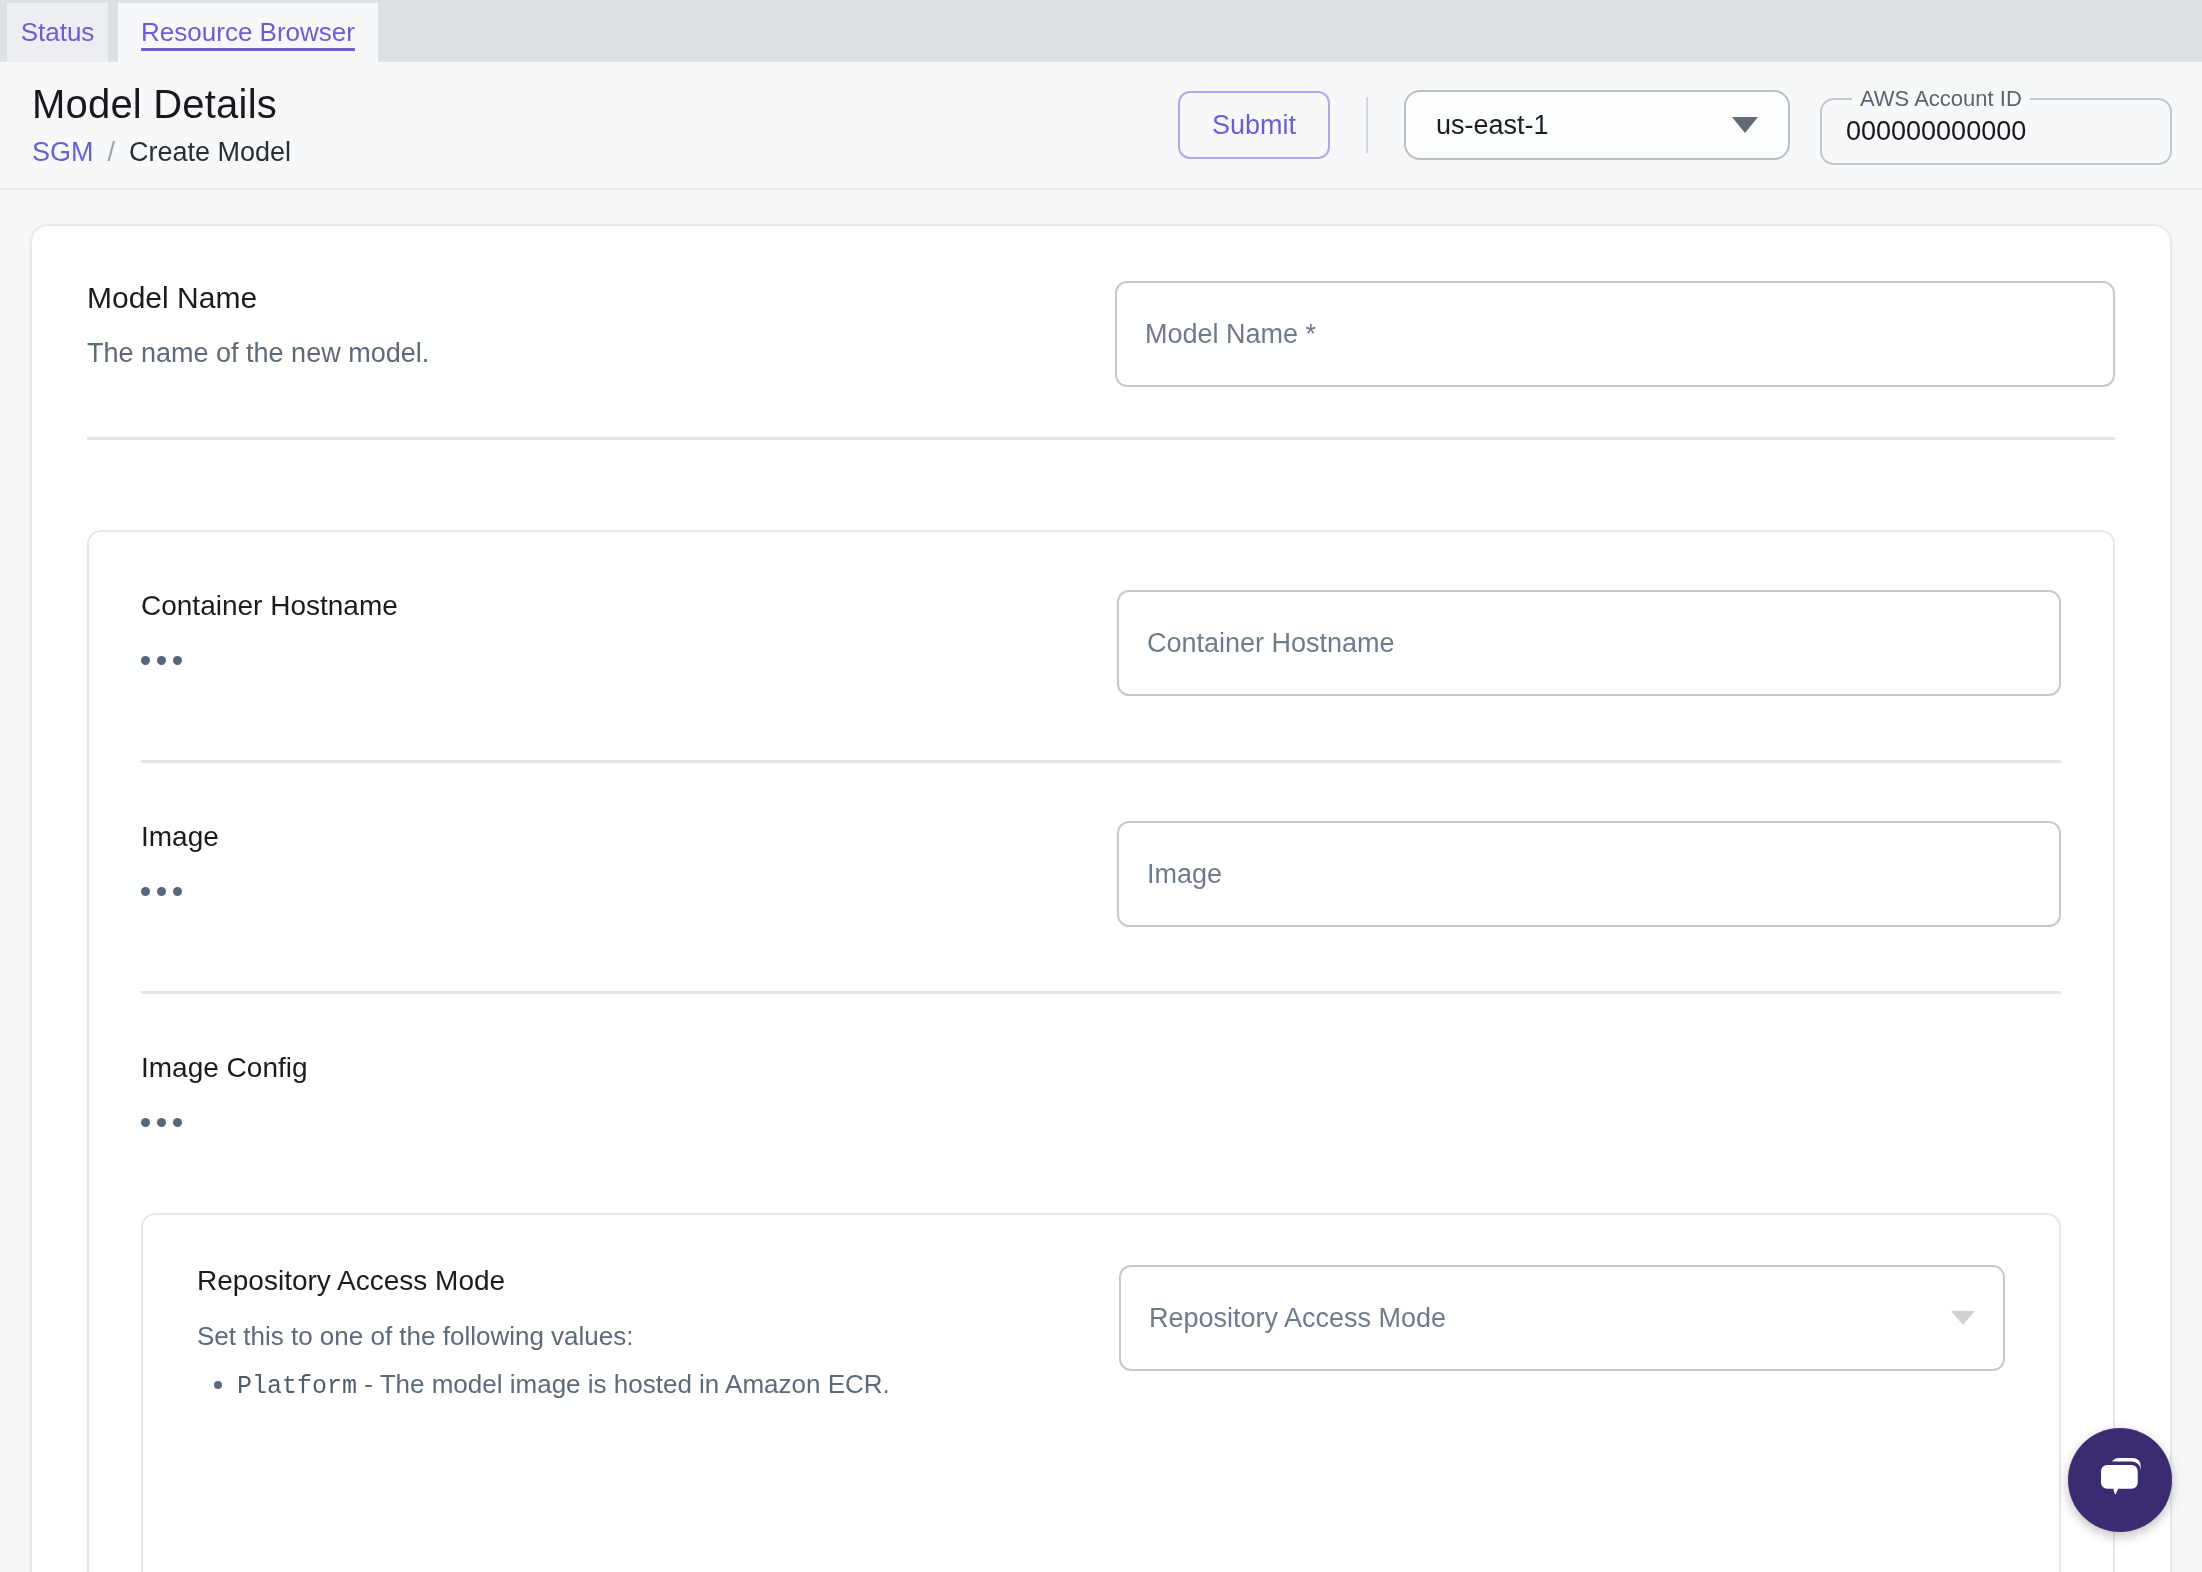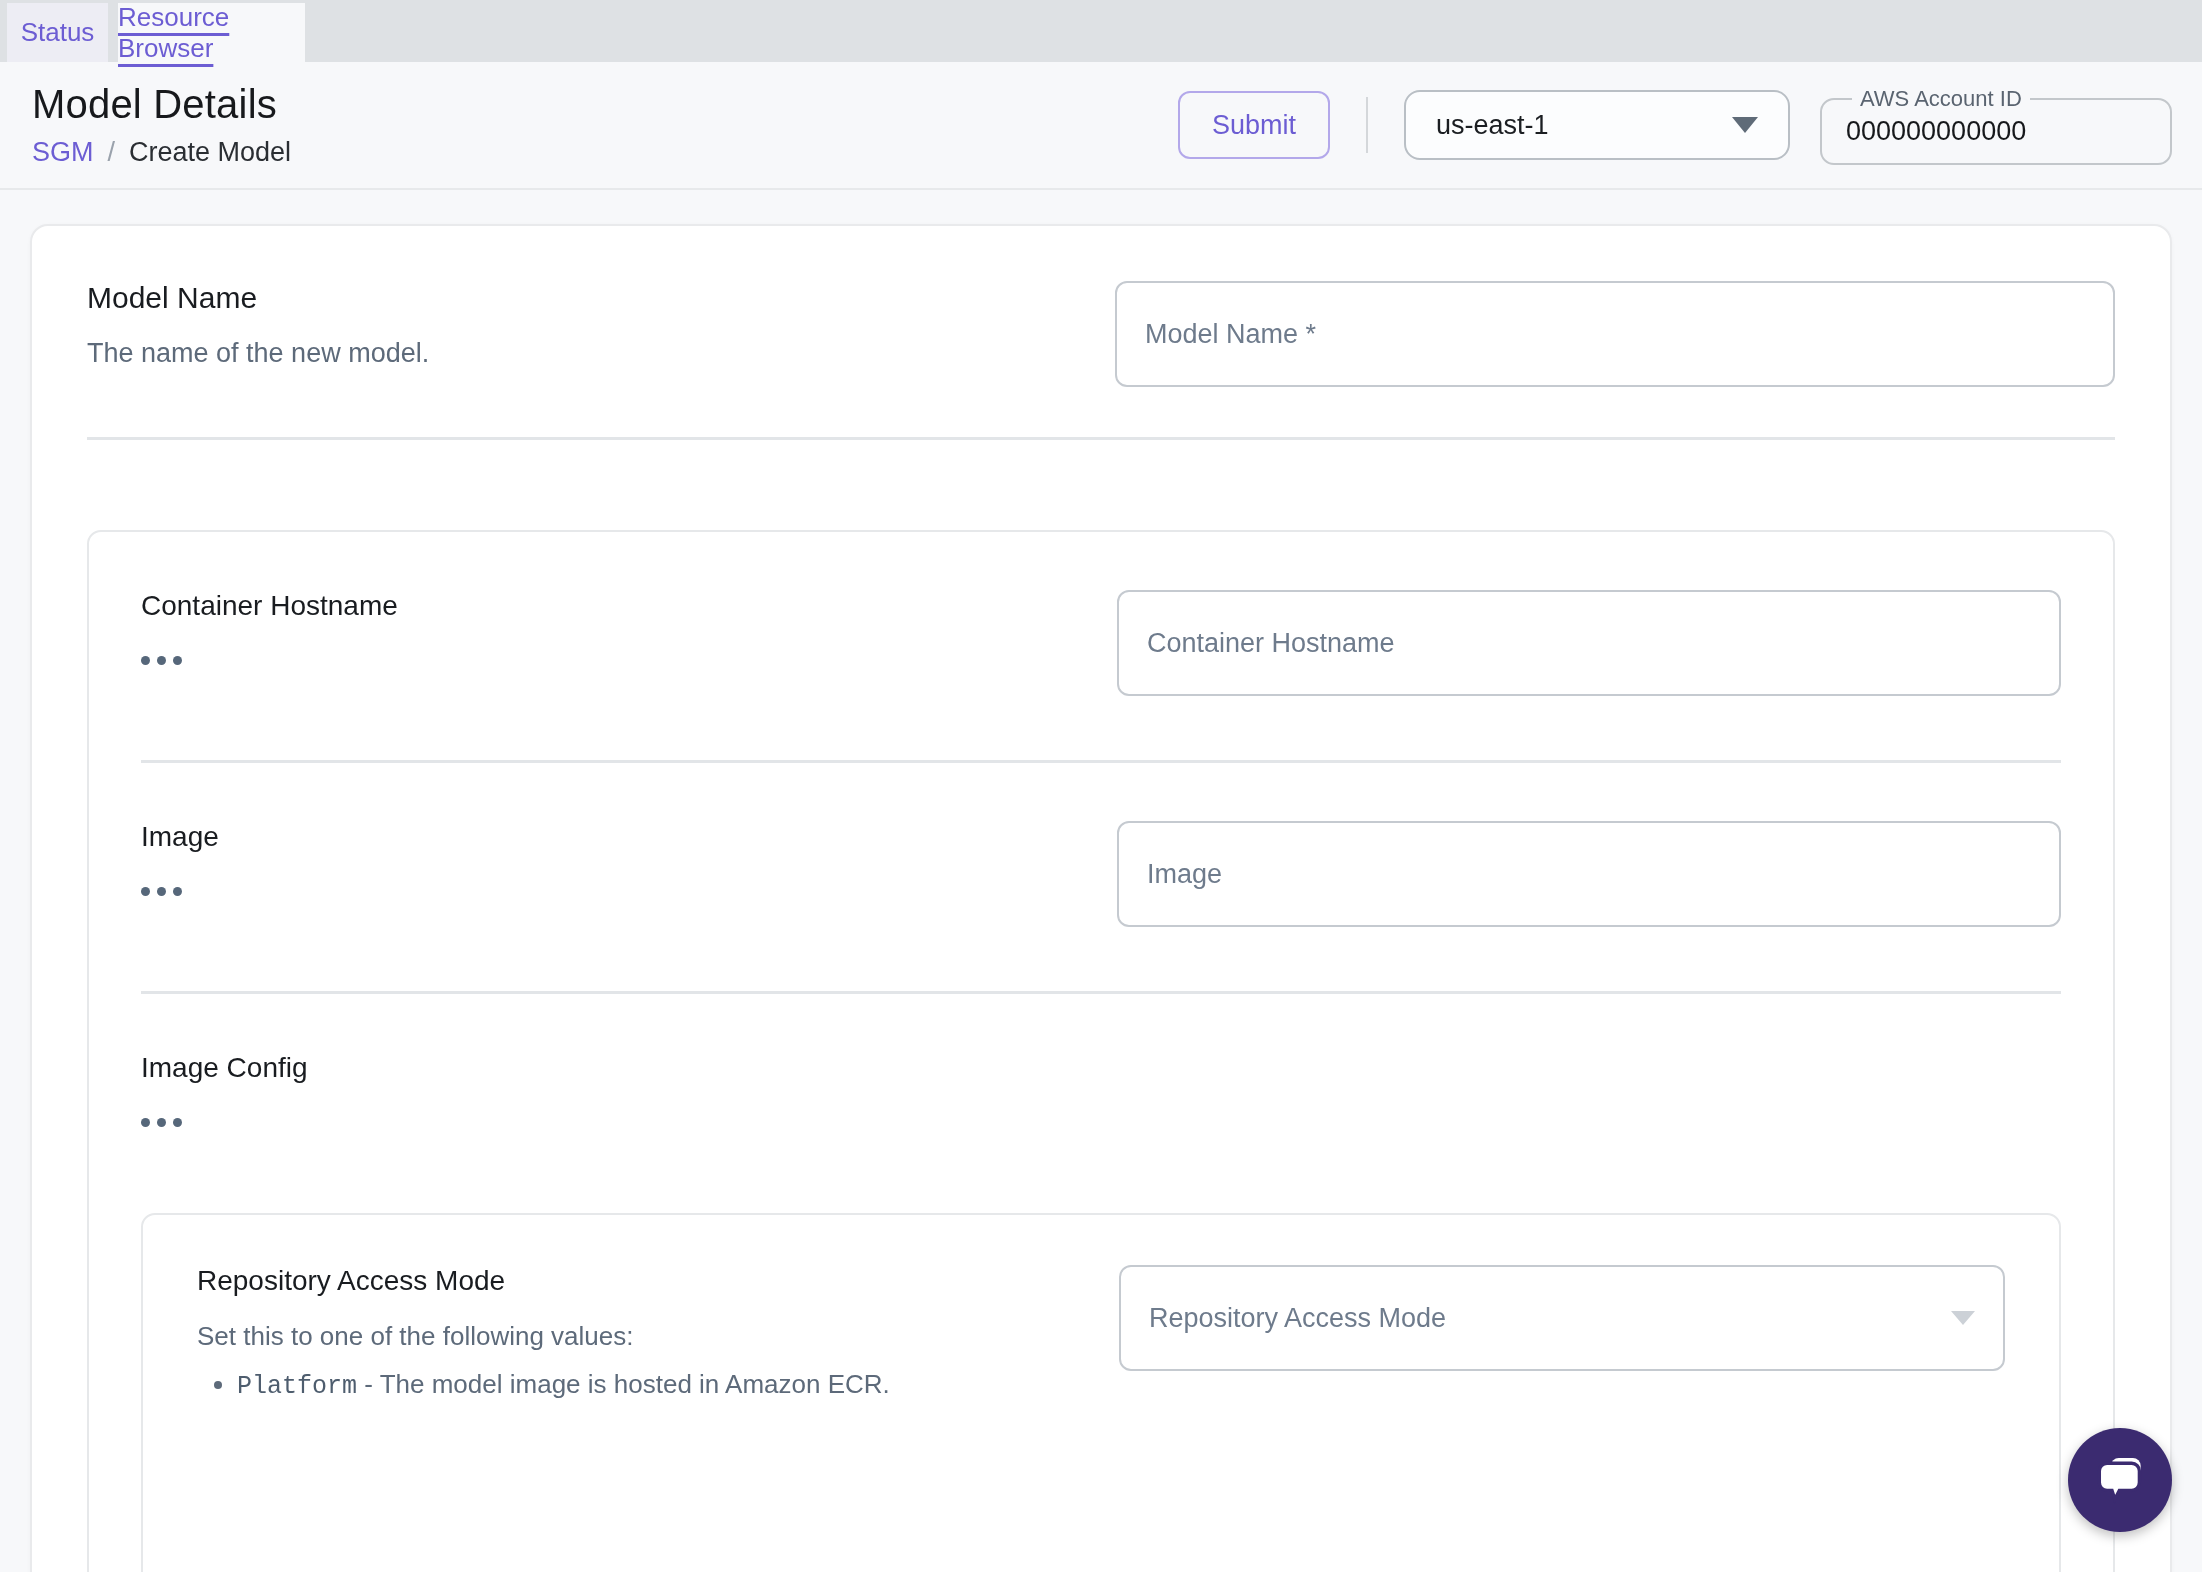--- a/index.html
+++ b/index.html
@@ -27,21 +27,21 @@
     color: #6c5dd3;
     cursor: default;
   }
   .tab-status {
     margin-left: 7px;
     width: 101px;
     background: #ededf4;
   }
   .tab-active {
     margin-left: 10px;
-    width: 187px;
+    width: 260px;
     background: #f7f8fa;
   }
   .tab-active .tab-label {
     text-decoration: underline;
     text-decoration-thickness: 3px;
     text-underline-offset: 7px;
   }
 
   
   .page-header {

